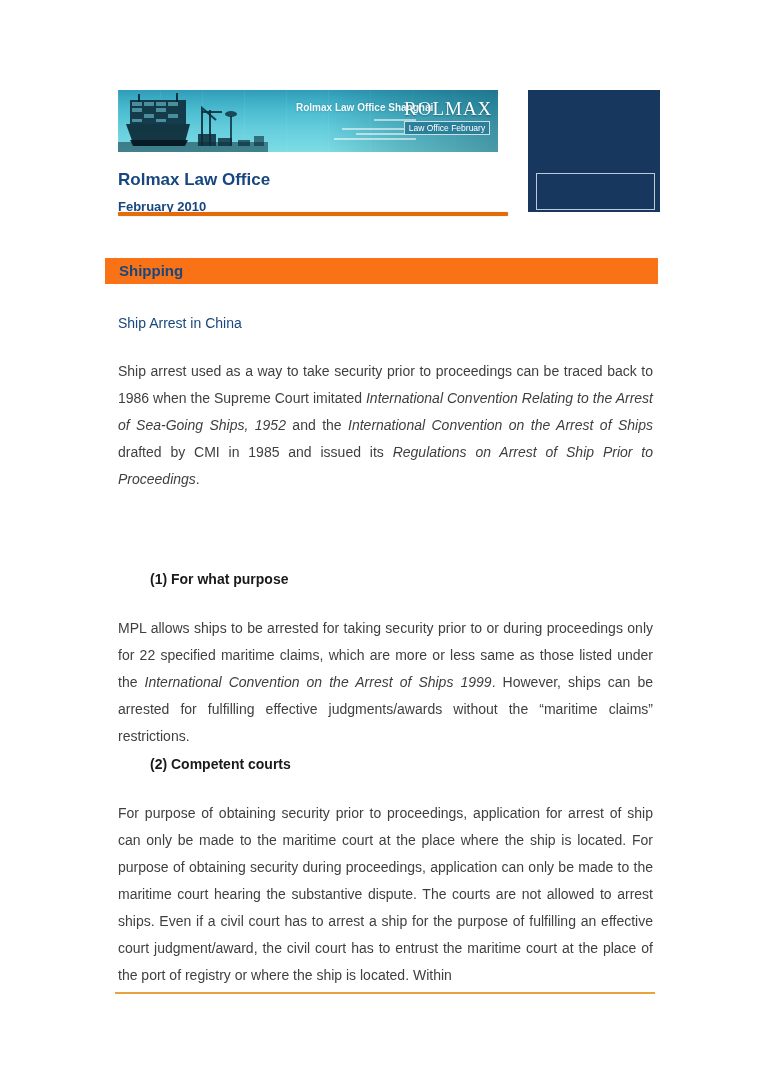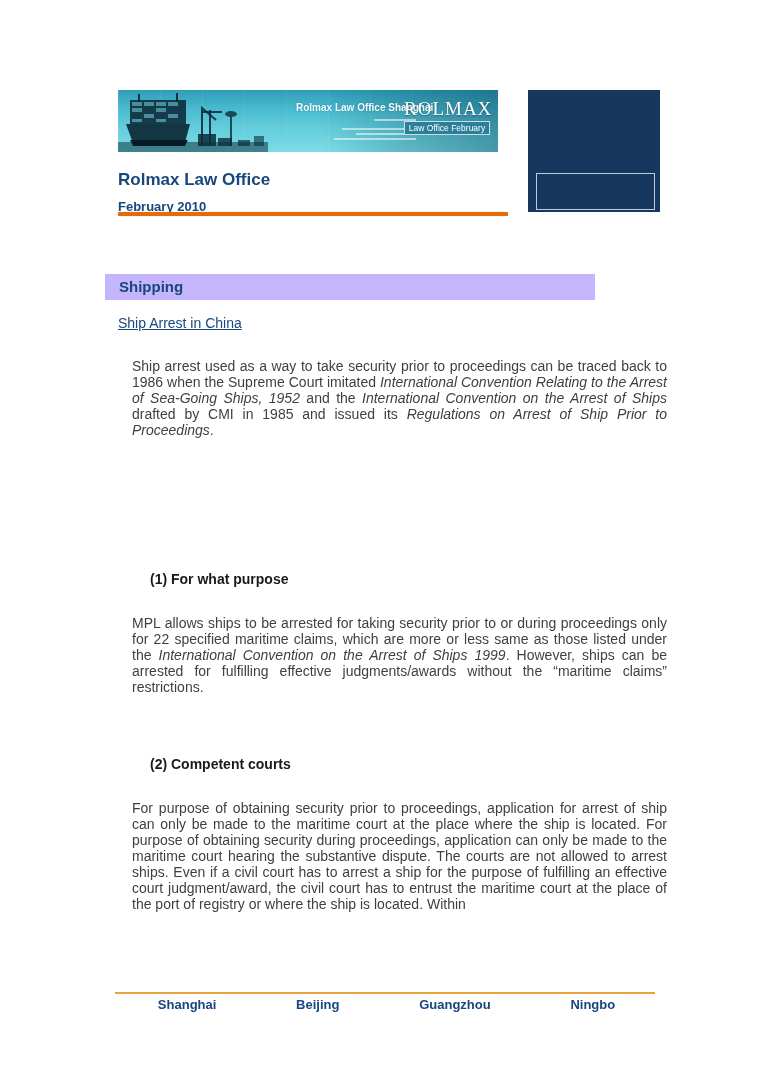--- a/index.html
+++ b/index.html
@@ -79,39 +79,38 @@
   .rule-top {
     position: absolute; left: 118px; top: 212px;
     width: 390px; height: 4px;
     background: #e36c09;
     border-radius: 1px;
     box-shadow: 0 0 1px rgba(227,108,9,0.6);
   }
 
   
   .section-bar {
-    position: absolute; left: 105px; top: 274px;
-    width: 490px; height: 26px;
-    background: #c4b5fd;
+    position: absolute; left: 105px; top: 258px;
+    width: 553px; height: 26px;
+    background: #f97316;
   }
   .section-label {
     padding-left: 14px; line-height: 26px;
     color: #17477e; font-size: 15px; font-weight: bold;
   }
 
   
   .article-link {
     position: absolute; left: 118px; top: 315px;
     color: #17477e; font-size: 14px;
-    text-decoration: underline;
     cursor: pointer;
   }
   .para {
-    position: absolute; left: 132px; width: 535px;
-    color: #3f3f3f; font-size: 14px; line-height: 16px;
+    position: absolute; left: 118px; width: 535px;
+    color: #3f3f3f; font-size: 14px; line-height: 27px;
     text-align: justify;
   }
   .para .it { font-style: italic; }
   .para .bd { font-weight: bold; color: #1a1a1a; }
   .subhead {
     position: absolute; left: 118px;
     color: #1a1a1a; font-size: 14px; font-weight: bold; margin-left: 32px;
   }
 
   
@@ -208,20 +207,14 @@
 
   <div class="subhead" style="top:571px">(1) For what purpose</div>
 
   <p class="para" style="top:615px"><span>MPL allows ships to be arrested for taking security prior to or during proceedings only for 22 specified maritime claims, which are more or less same as those listed under the </span><span class="it">International Convention on the Arrest of Ships 1999</span><span>. However, ships can be arrested for fulfilling effective judgments/awards without the “maritime claims” restrictions.</span></p>
 
   <div class="subhead" style="top:756px">(2) Competent courts</div>
 
   <p class="para" style="top:800px"><span>For purpose of obtaining security prior to proceedings, application for arrest of ship can only be made to the maritime court at the place where the ship is located. For purpose of obtaining security during proceedings, application can only be made to the maritime court hearing the substantive dispute. The courts are not allowed to arrest ships. Even if a civil court has to arrest a ship for the purpose of fulfilling an effective court judgment/award, the civil court has to entrust the maritime court at the place of the port of registry or where the ship is located. Within</span></p>
 
   <div class="rule-bottom"></div>
-  <div class="footer-cities">
-    <span>Shanghai</span>
-    <span>Beijing</span>
-    <span>Guangzhou</span>
-    <span>Ningbo</span>
-  </div>
 
 </div>
 
 </body></html>

